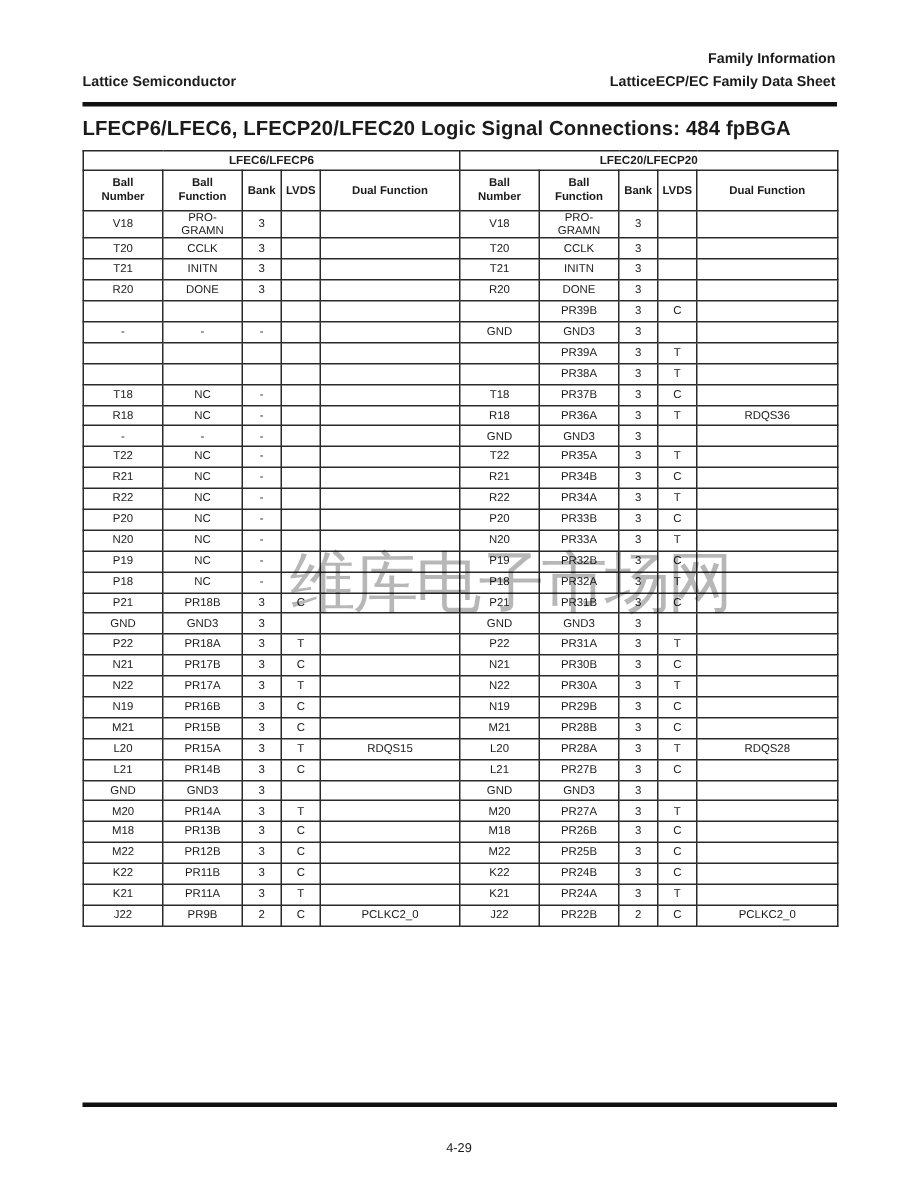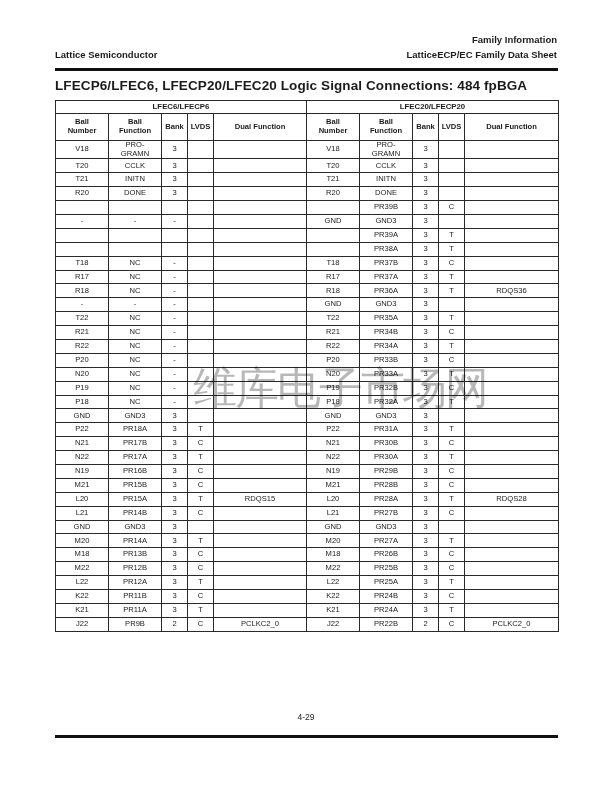--- a/index.html
+++ b/index.html
@@ -61,21 +61,21 @@
     white-space:nowrap; pointer-events:none;
     font-weight:normal;
     display:flex; align-items:center;
   }
   
   .ftr-rule{
     position:absolute; top:735px; left:55px; width:503px; height:3px;
     background:#111;
   }
   .page-num{
-    position:absolute; top:712px; left:0; width:612px;
+    position:absolute; top:760px; left:0; width:612px;
     text-align:center; font-size:8.5px;
   }
 </style>
 </head>
 <body>
 
 <div class="page">
 
   <div class="hdr-pretitle">Family Information</div>
 
@@ -228,32 +228,20 @@
           <td>-</td>
           <td></td>
           <td></td>
           <td>T18</td>
           <td>PR37B</td>
           <td>3</td>
           <td>C</td>
           <td></td>
         </tr>
         <tr>
-          <td>R17</td>
-          <td>NC</td>
-          <td>-</td>
-          <td></td>
-          <td></td>
-          <td>R17</td>
-          <td>PR37A</td>
-          <td>3</td>
-          <td>T</td>
-          <td></td>
-        </tr>
-        <tr>
           <td>R18</td>
           <td>NC</td>
           <td>-</td>
           <td></td>
           <td></td>
           <td>R18</td>
           <td>PR36A</td>
           <td>3</td>
           <td>T</td>
           <td>RDQS36</td>
@@ -345,20 +333,32 @@
         <tr>
           <td>P18</td>
           <td>NC</td>
           <td>-</td>
           <td></td>
           <td></td>
           <td>P18</td>
           <td>PR32A</td>
           <td>3</td>
           <td>T</td>
+          <td></td>
+        </tr>
+        <tr>
+          <td>P21</td>
+          <td>PR18B</td>
+          <td>3</td>
+          <td>C</td>
+          <td></td>
+          <td>P21</td>
+          <td>PR31B</td>
+          <td>3</td>
+          <td>C</td>
           <td></td>
         </tr>
         <tr>
           <td>GND</td>
           <td>GND3</td>
           <td>3</td>
           <td></td>
           <td></td>
           <td>GND</td>
           <td>GND3</td>
@@ -489,32 +489,20 @@
         <tr>
           <td>M22</td>
           <td>PR12B</td>
           <td>3</td>
           <td>C</td>
           <td></td>
           <td>M22</td>
           <td>PR25B</td>
           <td>3</td>
           <td>C</td>
-          <td></td>
-        </tr>
-        <tr>
-          <td>L22</td>
-          <td>PR12A</td>
-          <td>3</td>
-          <td>T</td>
-          <td></td>
-          <td>L22</td>
-          <td>PR25A</td>
-          <td>3</td>
-          <td>T</td>
           <td></td>
         </tr>
         <tr>
           <td>K22</td>
           <td>PR11B</td>
           <td>3</td>
           <td>C</td>
           <td></td>
           <td>K22</td>
           <td>PR24B</td>

